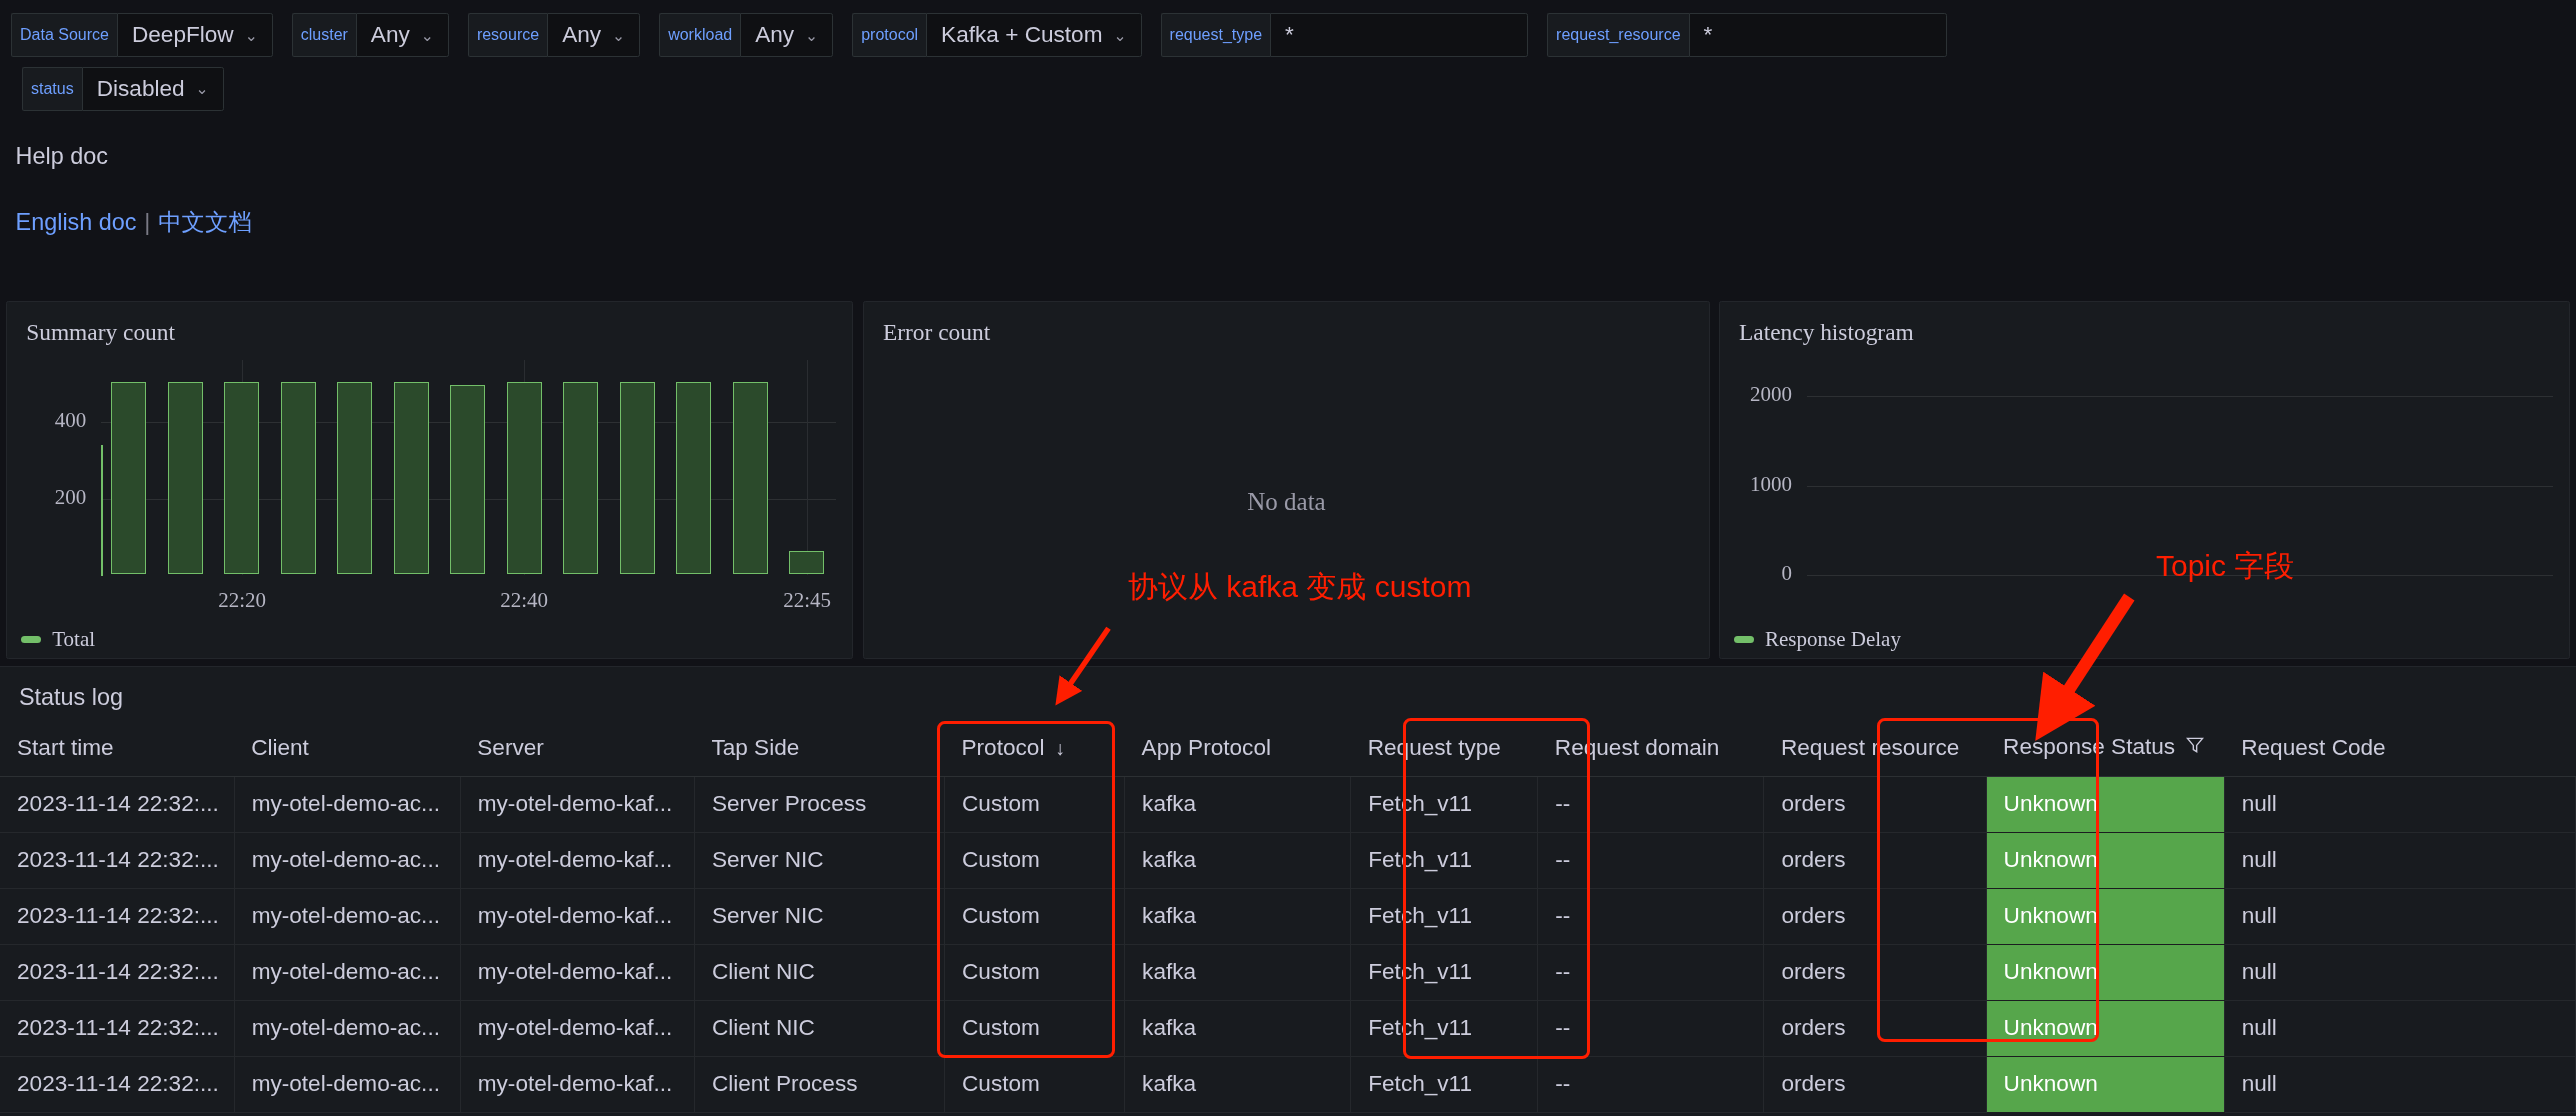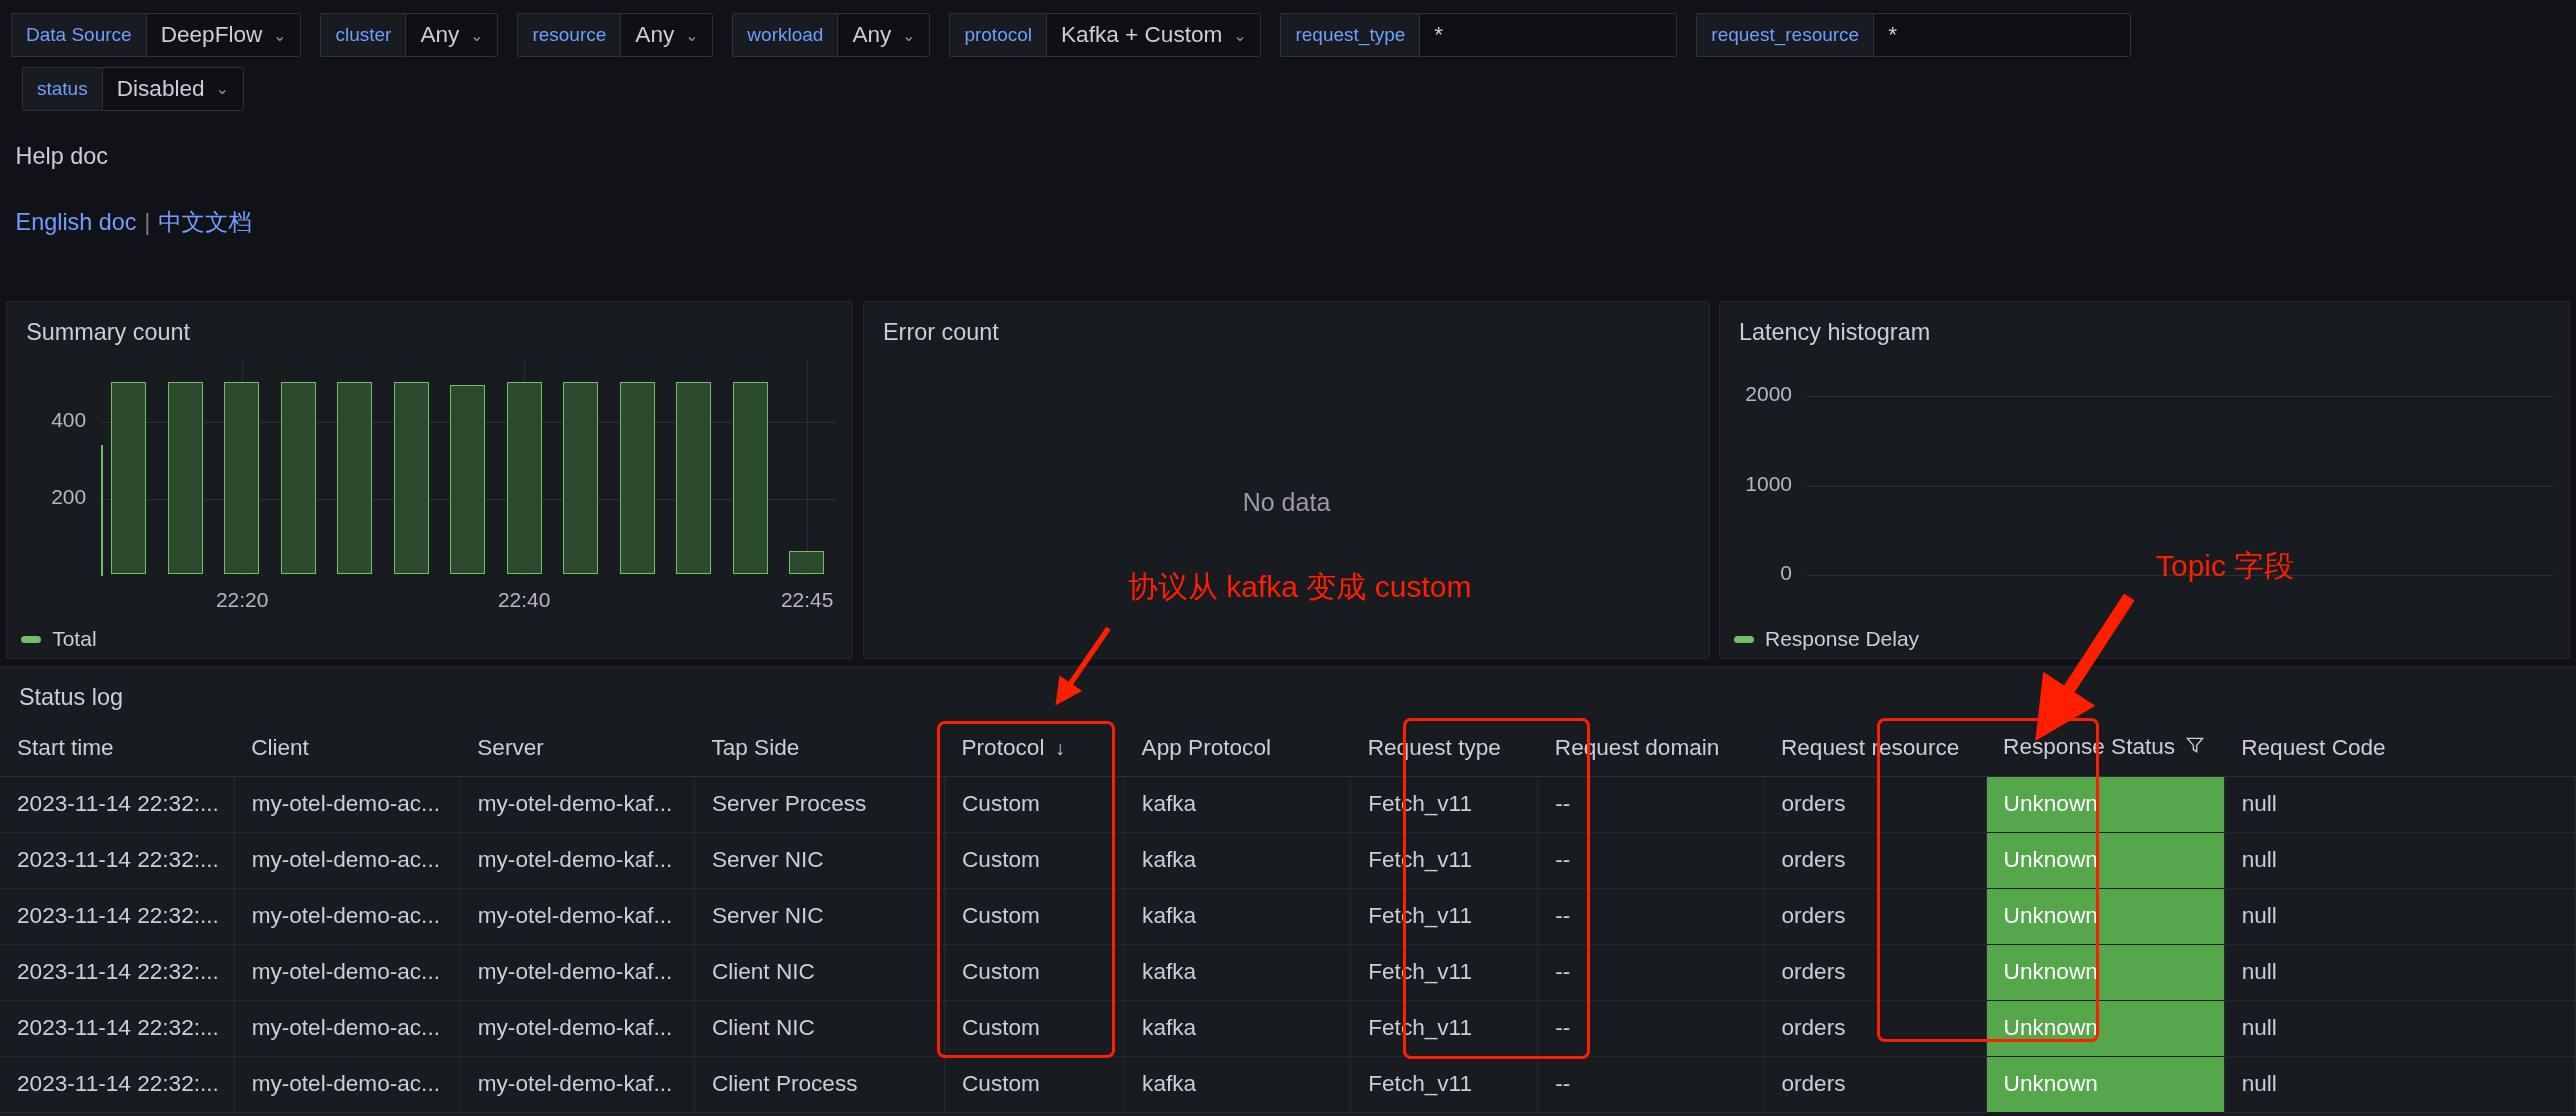--- a/index.html
+++ b/index.html
@@ -18,22 +18,22 @@
   }
   .varrow { display: flex; align-items: center; height: 52px; gap: 0; }
   .varrow + .varrow { margin-top: 1.6px; margin-left: 11px; }
   .vargroup { display: flex; align-items: stretch; margin-right: 19px; }
   .varlabel {
     display: flex; align-items: center; justify-content: center;
     background: #181b1f;
     border: 0.8px solid #2c3235;
     border-radius: 2.3px;
     color: #6e9fff;
-    font-size: 19px;
-    padding: 0 14px;
+    font-size: 16px;
+    padding: 0 8px;
     height: 44px;
     white-space: nowrap;
   }
   .varlabel.joined { border-top-right-radius: 0; border-bottom-right-radius: 0; border-right: none; }
   .varvalue {
     display: flex; align-items: center;
     background: #0f1013;
     border: 0.8px solid #2c3235;
     border-radius: 2.3px;
     border-top-left-radius: 0; border-bottom-left-radius: 0;
@@ -55,21 +55,21 @@
     position: absolute; left: 0; top: 126px; width: 2332px; height: 162px;
     background: #111217;
     padding: 17px 0 0 15.6px;
   }
   .helptitle { color: #ccccdc; font-size: 23.4px; }
   .helplinks { margin-top: 36px; font-size: 23.4px; color: #6e9fff; }
   .helplinks a { color: #6e9fff; text-decoration: none; }
   .helplinks .sep { color: #7a7a85; margin: 0 7.8px; }
 
   
-  .panelrow { position: absolute; left: 0; top: 301px; width: 2576px; height: 359px; }
+  .panelrow { position: absolute; left: 0; top: 301px; width: 2576px; height: 359px; font-family: Liberation Serif, serif; }
   .panel {
     position: absolute; top: 0; height: 358px;
     background: #181b1f;
     border: 0.8px solid #23262b;
     border-radius: 2.3px;
   }
   #panel-summary { left: 6.2px;    width: 847px; }
   #panel-error   { left: 863px; width: 847px; }
   #panel-latency { left: 1719px; width: 851px; }
   .panel-title {

